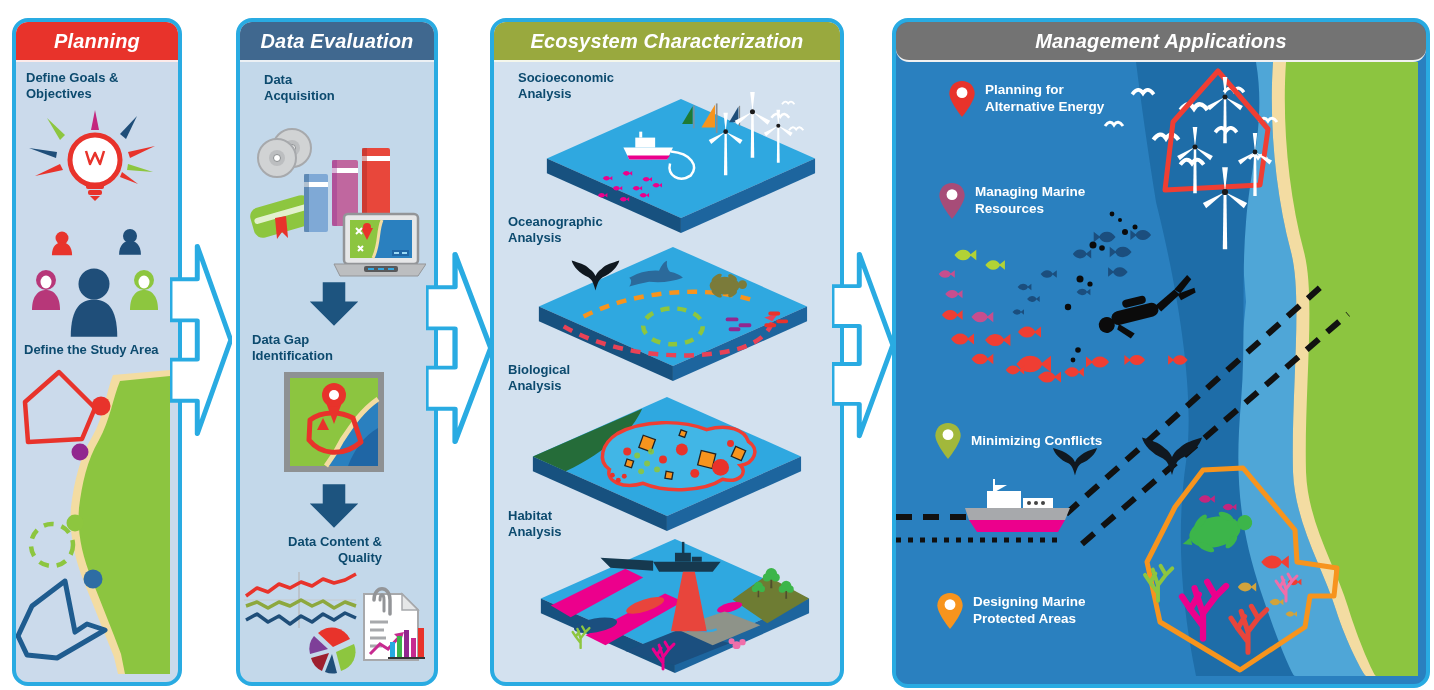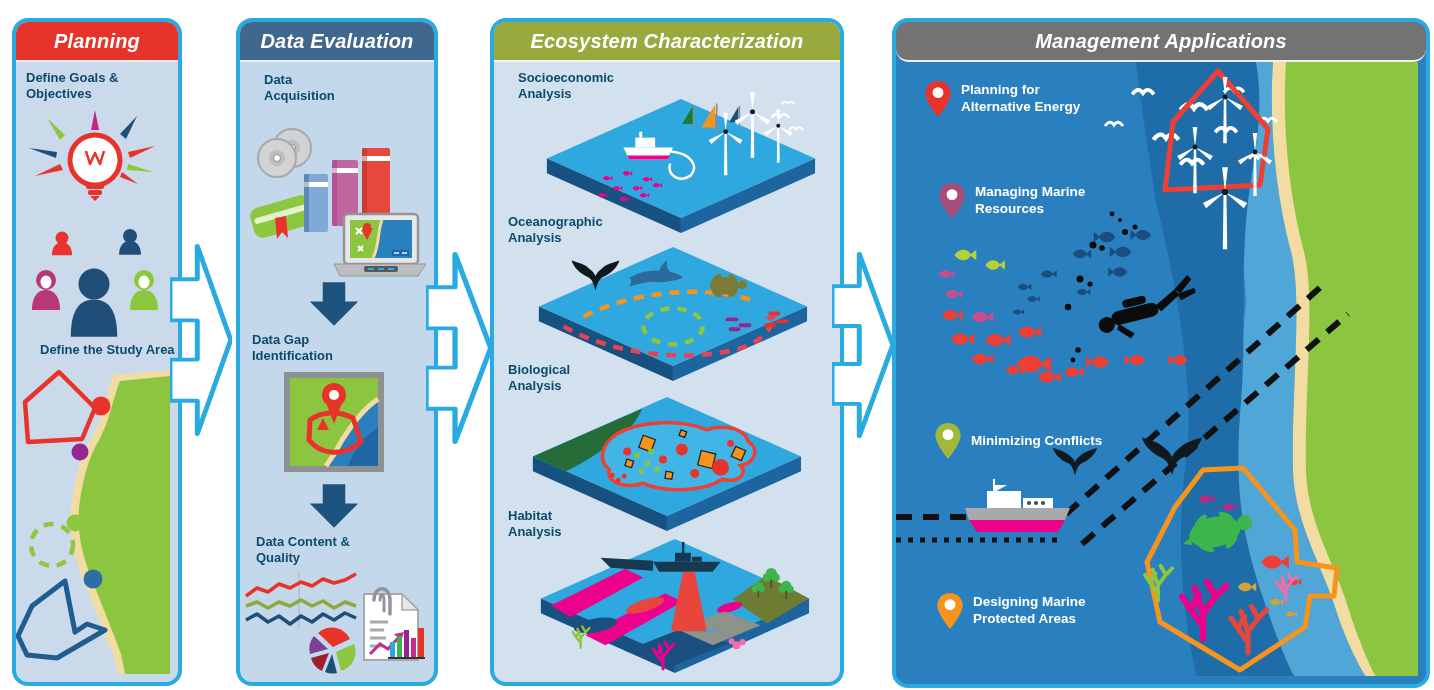--- a/index.html
+++ b/index.html
@@ -95,21 +95,21 @@
           <circle r="10"></circle>
             <ellipse cx="0" cy="2" rx="5.5" ry="6.5" fill="#fff"></ellipse>
           <path d="M-14,30 C-14,15 -7,10 0,10 C7,10 14,15 14,30 Z"></path>
         </g>
         <g fill="#1F4E79" transform="translate(72,62) scale(1.55)">
           <circle r="10"></circle>
             <path d="M-15,34 C-15,15 -8,10 0,10 C8,10 15,15 15,34 Z"></path>
         </g>
       </svg>
 
-      <div class="lbl" style="left:24px;top:280px;width:150px;white-space:nowrap;">Define the Study Area</div>
+      <div class="lbl" style="left:8px;top:280px;width:150px;white-space:nowrap;">Define the Study Area</div>
 
       <svg class="abs" style="left:0;top:300px;" width="154" height="312" viewBox="0 0 154 312">
         <path d="M154,8 L97,13 C90,30 88,55 76,75 C64,95 58,120 55,145 C53,170 58,195 68,220 C78,245 88,270 98,295 L102,312 L154,312 Z" fill="#F3DCA2"></path>
         <path d="M154,14 L104,19 C97,36 94,58 83,78 C71,98 66,122 63,146 C61,170 66,193 76,218 C86,243 96,268 105,292 L109,312 L154,312 Z" fill="#8CC540"></path>
         <polygon points="9,40 43,10 79,46 66,77 12,80" fill="none" stroke="#E8332B" stroke-width="4.5" stroke-linejoin="round"></polygon>
         <circle cx="85" cy="44" r="9.5" fill="#E8332B"></circle>
         <circle cx="64" cy="90" r="8.5" fill="#92278F"></circle>
         <circle cx="59" cy="161" r="8.5" fill="#8DC63F"></circle>
         <circle cx="36" cy="183" r="21" fill="none" stroke="#8DC63F" stroke-width="4.5" stroke-dasharray="10 8"></circle>
         <circle cx="77" cy="217" r="9.5" fill="#2E6DA4"></circle>
@@ -187,21 +187,21 @@
           <polygon points="52,56 43,32 61,32" fill="#E8332B"></polygon>
           <circle cx="52" cy="27" r="12" fill="#E8332B"></circle>
           <circle cx="52" cy="27" r="5" fill="#fff"></circle>
         </g>
       </svg>
 
       <svg class="abs" style="left:68px;top:422px;" width="52" height="44" viewBox="0 0 60 50">
         <polygon points="17,0 43,0 43,22 58,22 30,50 2,22 17,22" fill="#1D547F"></polygon>
       </svg>
 
-      <div class="lbl" style="left:16px;top:472px;width:118px;">Data Content &amp; Quality</div>
+      <div class="lbl" style="left:24px;top:472px;width:118px;text-align:right;">Data Content &amp; Quality</div>
 
       <svg class="abs" style="left:4px;top:508px;" width="182" height="104" viewBox="0 0 182 104">
         <g>
           <line x1="55" y1="2" x2="55" y2="58" stroke="#B8BCC0" stroke-width="1.5"></line>
           <line x1="0" y1="30" x2="112" y2="30" stroke="#C6CACD" stroke-width="1"></line>
           <polyline points="2,26 13,18 24,22 35,14 46,18 57,12 68,16 79,9 90,13 101,10 112,4" fill="none" stroke="#E8332B" stroke-width="3.5" stroke-linejoin="round"></polyline>
           <polyline points="2,36 13,32 24,38 35,32 46,36 57,30 68,36 79,31 90,38 101,32 112,36" fill="none" stroke="#8DA83E" stroke-width="3.5" stroke-linejoin="round"></polyline>
           <polyline points="2,50 13,44 24,52 35,46 46,54 57,46 68,52 79,44 90,50 101,43 112,48" fill="none" stroke="#1F4E79" stroke-width="3.5" stroke-linejoin="round"></polyline>
         </g>
         <g>
@@ -510,21 +510,21 @@
           <use href="#d-fish" transform="translate(394,552) scale(0.5)" fill="#D1A33C"></use>
         </g>
         <g>
           <use href="#d-coral" transform="translate(262,518) scale(1.3)" stroke="#8DC63F"></use>
           <use href="#d-coral" transform="translate(307,543) scale(2.1)" stroke="#EC008C"></use>
           <use href="#d-coral" transform="translate(352,563) scale(1.7)" stroke="#E8453C"></use>
           <use href="#d-coral" transform="translate(390,523) scale(1.0)" stroke="#F06EAA"></use>
         </g>
       </svg>
 
-      <div class="app-item" style="left:28px;top:18px;">
+      <div class="app-item" style="left:52px;top:18px;">
         <svg width="28" height="38" viewBox="0 0 30 42">
           <path d="M15,1 C7,1 1,7 1,15 C1,24 15,41 15,41 C15,41 29,24 29,15 C29,7 23,1 15,1 Z" fill="#E8332B"></path>
           <circle cx="15" cy="14" r="6" fill="#fff"></circle>
         </svg>
         <div class="wlbl">Planning for Alternative Energy</div>
       </div>
 
       <div class="app-item" style="left:42px;top:120px;">
         <svg width="28" height="38" viewBox="0 0 30 42">
           <path d="M15,1 C7,1 1,7 1,15 C1,24 15,41 15,41 C15,41 29,24 29,15 C29,7 23,1 15,1 Z" fill="#A74C78"></path>

